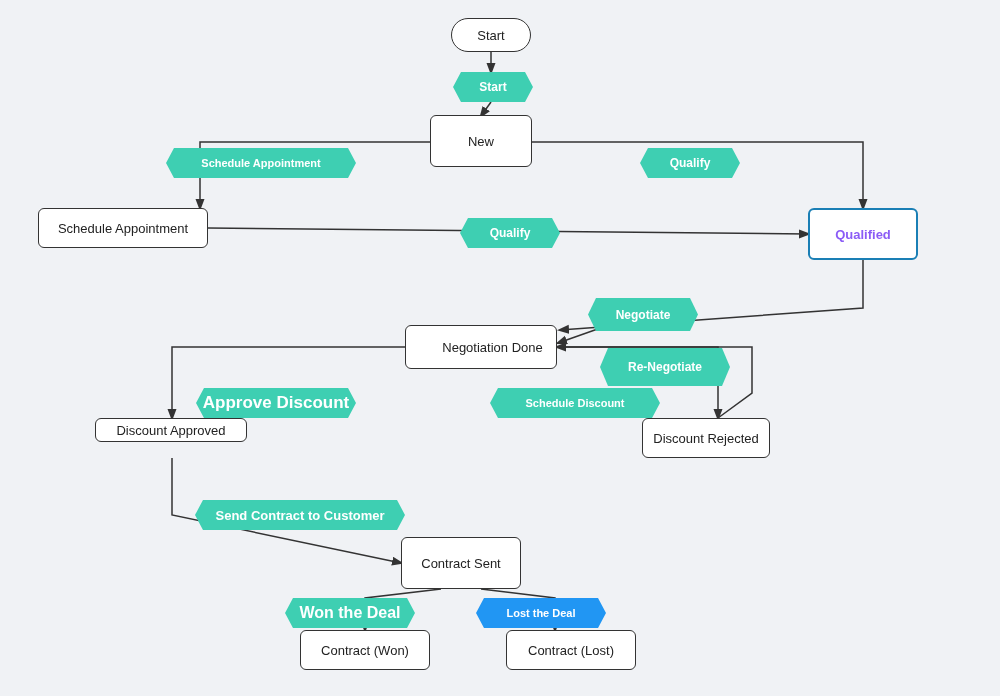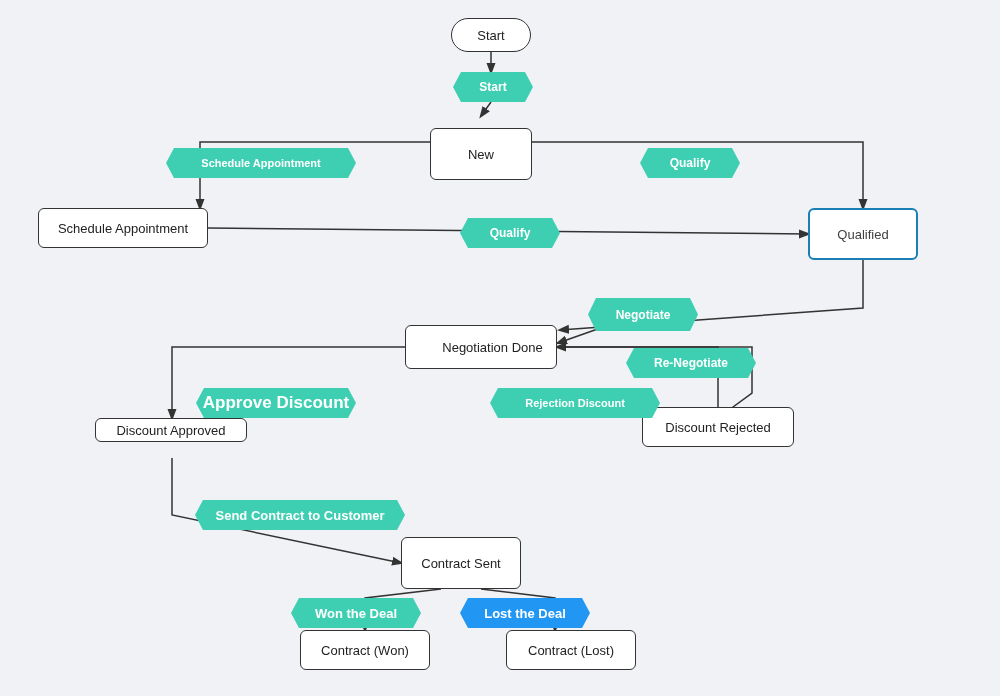--- a/index.html
+++ b/index.html
@@ -36,22 +36,22 @@
       text-align: center;
       white-space: nowrap;
       z-index: 2;
     }
     .node.start-end {
       border-radius: 20px;
       padding: 6px 18px;
     }
     .node.active {
       border: 2.5px solid #1a7fb5;
-      color: #404040;
-      font-weight: 400;
+      color: #8b5cf6;
+      font-weight: 700;
     }
     .label-badge {
       position: absolute;
       display: flex;
       align-items: center;
       justify-content: center;
       font-size: 12px;
       font-weight: 700;
       color: #fff;
       z-index: 3;
@@ -100,52 +100,52 @@
 
     <defs>
       <marker id="arrow" markerWidth="8" markerHeight="8" refX="6" refY="3" orient="auto">
         <path d="M0,0 L0,6 L8,3 z" fill="#333"></path>
       </marker>
     </defs>
   </svg>
 
   <div class="node start-end" style="left:451px; top:18px; width:80px; height:34px;">Start</div>
 
-  <div class="node" style="left:430px; top:128px; width:102px; height:52px;">New</div>
+  <div class="node" style="left:430px; top:115px; width:102px; height:52px;">New</div>
 
   <div class="node" style="left:38px; top:208px; width:170px; height:40px;">Schedule Appointment</div>
 
   <div class="node active" style="left:808px; top:208px; width:110px; height:52px;">Qualified</div>
 
   <div class="node" style="left:405px; top:325px; width:152px; height:44px;padding-left:23px;">Negotiation Done</div>
 
   <div class="node" style="left:95px; top:418px; width:152px; height:24px;">Discount Approved</div>
 
-  <div class="node" style="left:642px; top:407px; width:152px; height:40px;">Discount Rejected</div>
+  <div class="node" style="left:642px; top:418px; width:128px; height:40px;">Discount Rejected</div>
 
   <div class="node" style="left:401px; top:537px; width:120px; height:52px;">Contract Sent</div>
 
   <div class="node" style="left:300px; top:630px; width:130px; height:40px;">Contract (Won)</div>
 
   <div class="node" style="left:490px; top:630px; width:130px; height:40px;margin-left:16px;">Contract (Lost)</div>
 
   <div class="label-badge teal" style="left:453px; top:72px; width:80px; height:30px;">Start</div>
 
   <div class="label-badge teal" style="left:166px; top:148px; width:190px; height:30px; font-size:11px;">Schedule Appointment</div>
 
   <div class="label-badge teal" style="left:640px; top:148px; width:100px; height:30px;">Qualify</div>
 
   <div class="label-badge teal" style="left:460px; top:218px; width:100px; height:30px;">Qualify</div>
 
   <div class="label-badge teal" style="left:588px; top:298px; width:110px; height:33px;">Negotiate</div>
 
-  <div class="label-badge teal" style="left:626px; top:348px; width:130px; height:30px;">Re-Negotiate</div>
+  <div class="label-badge teal" style="left:600px; top:348px; width:130px; height:38px;">Re-Negotiate</div>
 
   <div class="label-badge teal" style="left:196px; top:388px; width:160px; height:30px; font-size:17px;">Approve Discount</div>
 
-  <div class="label-badge teal" style="left:490px; top:388px; width:170px; height:30px; font-size:11px;">Rejection Discount</div>
+  <div class="label-badge teal" style="left:490px; top:388px; width:170px; height:30px; font-size:11px;">Schedule Discount</div>
 
   <div class="label-badge teal" style="left:195px; top:500px; width:210px; height:30px; font-size:13px;">Send Contract to Customer</div>
 
-  <div class="label-badge teal" style="left:291px; top:598px; width:130px; height:30px; font-size:13px;">Won the Deal</div>
+  <div class="label-badge teal" style="left:285px; top:598px; width:130px; height:30px; font-size:16px;">Won the Deal</div>
 
-  <div class="label-badge blue" style="left:460px; top:598px; width:130px; height:30px; font-size:13px;">Lost the Deal</div>
+  <div class="label-badge blue" style="left:476px; top:598px; width:130px; height:30px; font-size:11px;">Lost the Deal</div>
 </div>
 
 </body></html>

